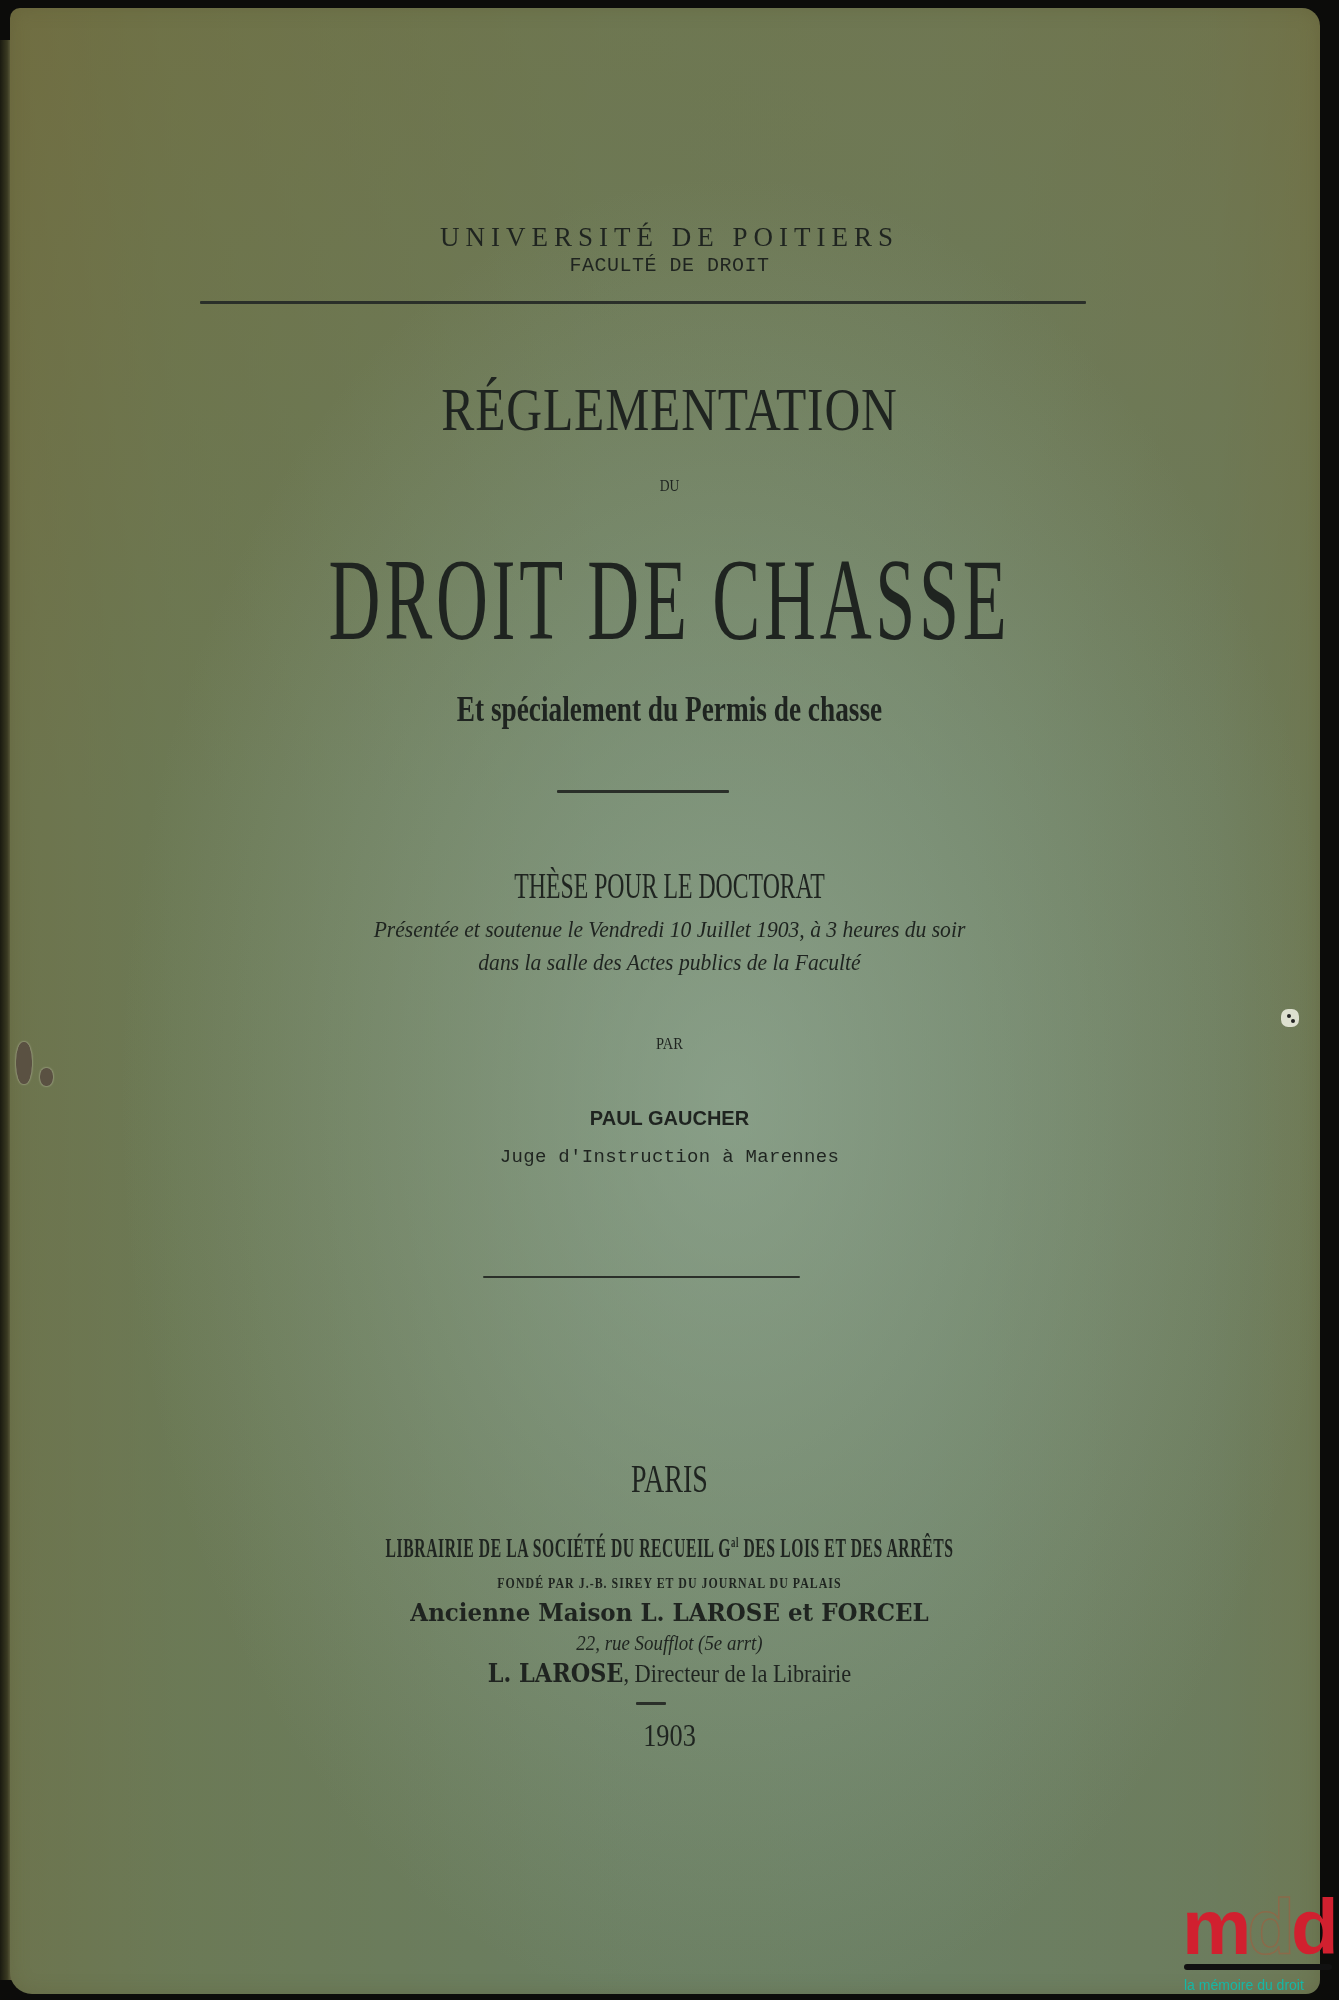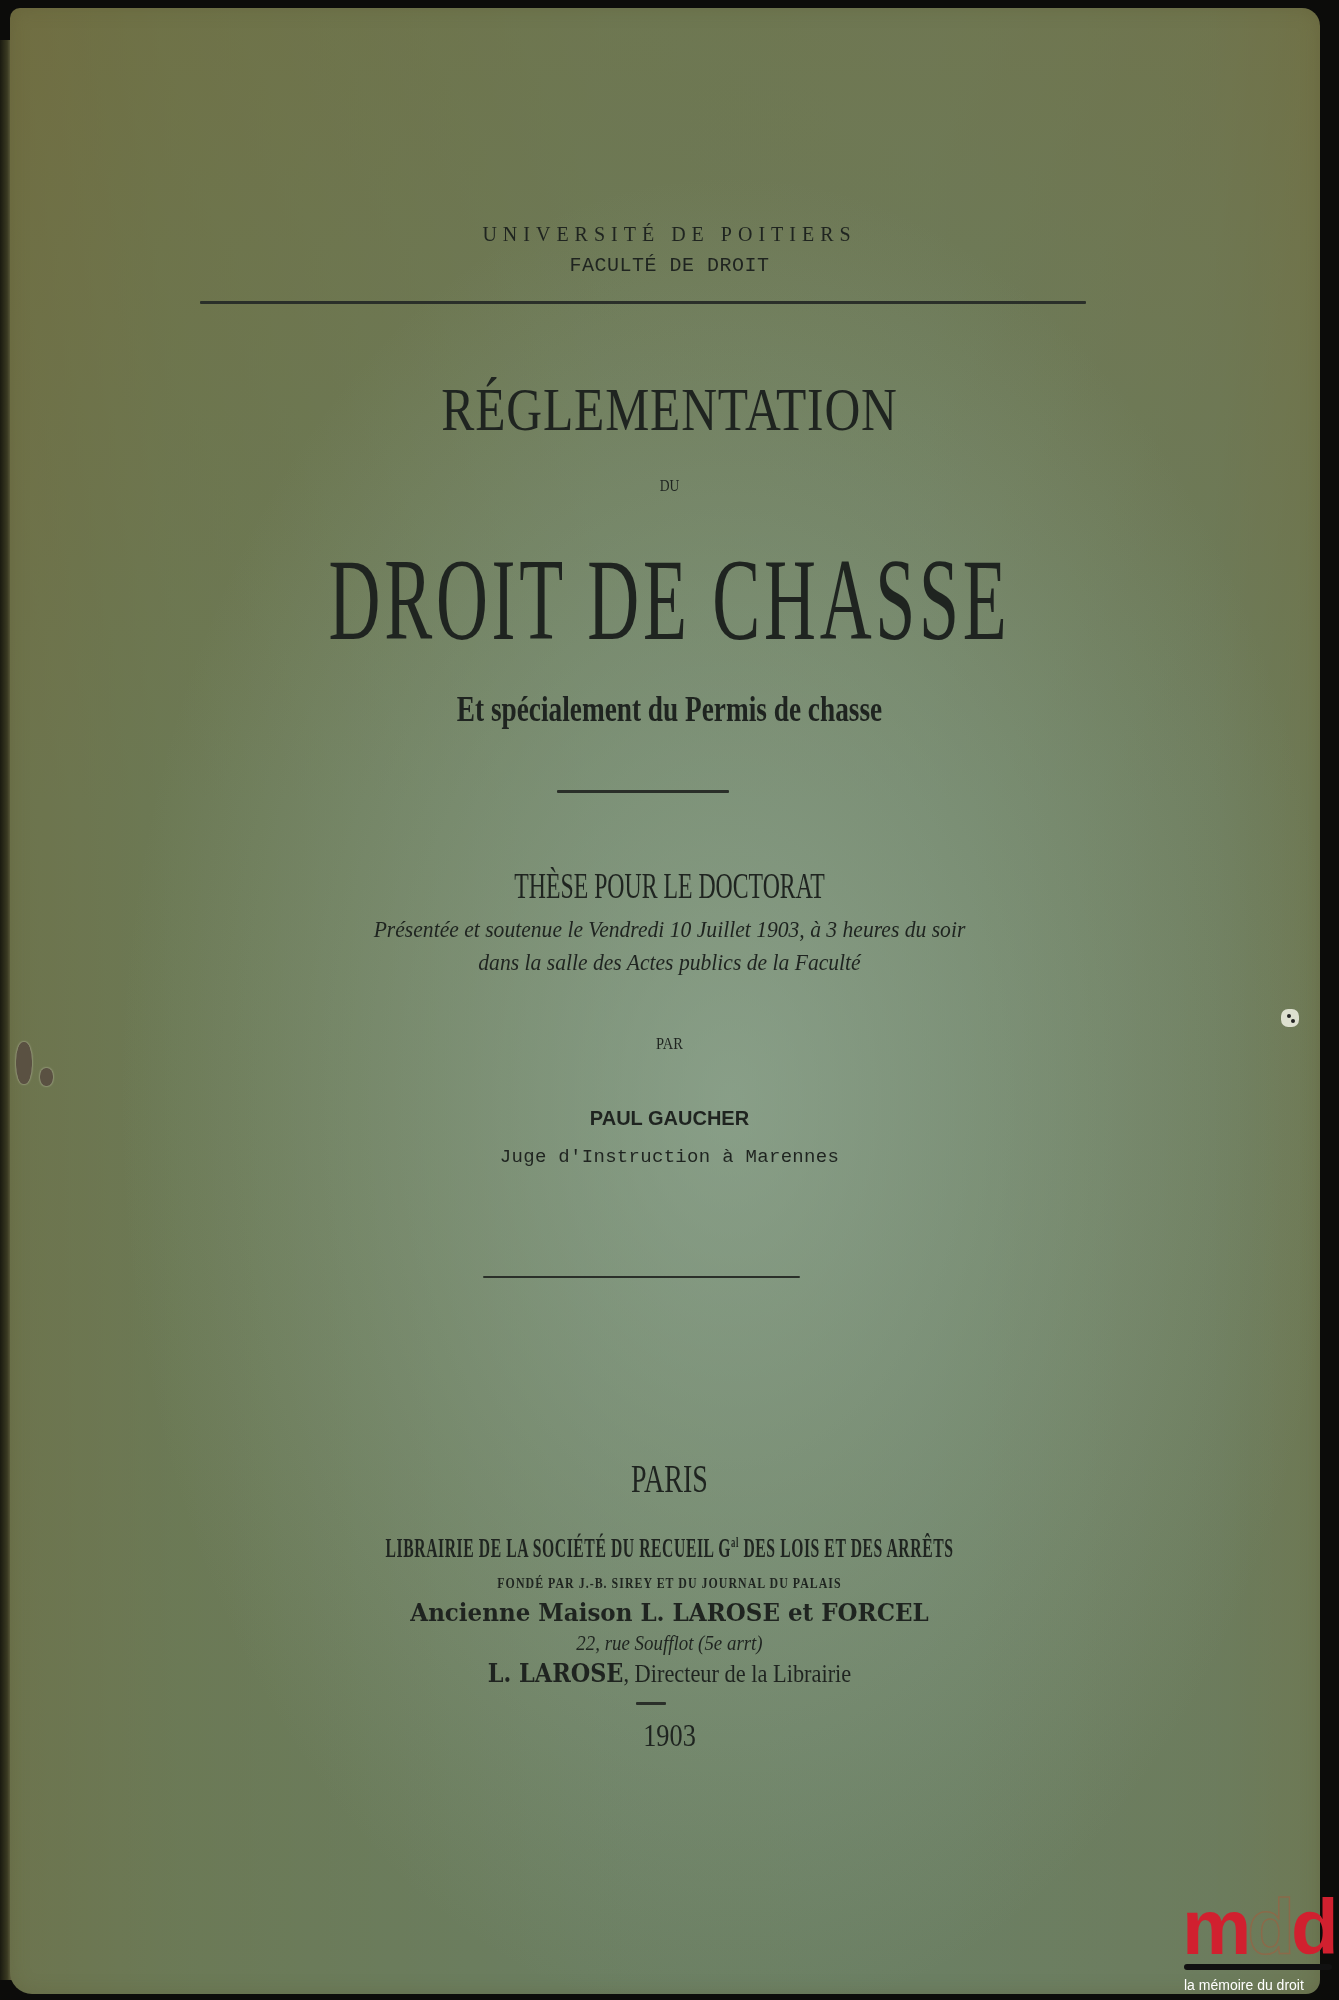--- a/index.html
+++ b/index.html
@@ -11,21 +11,21 @@
       radial-gradient(ellipse at 55% 55%, rgba(160,185,168,0.55) 0%, rgba(160,185,168,0) 60%),
       linear-gradient(90deg, #a8a57e 0%, #a6ac8a 12%, #a5b39c 45%, #a6b49f 70%, #a7b096 92%, #a9ab88 100%),
       linear-gradient(180deg, #aaa984 0%, #a6b39b 40%, #a5b49f 100%);
     background-blend-mode: normal, multiply, normal;
     box-shadow: inset 0 0 18px rgba(90,85,50,0.35);
   }
   .spine { position:absolute; left:0; top:40px; width:12px; height:1940px; background:linear-gradient(90deg,#1a1a10,#3a3a22 60%,#6b6a48); }
   .t { position:absolute; left:0; width:1339px; text-align:center; color:#1f2420; white-space:nowrap; margin:0; line-height:1; }
   .rule { position:absolute; height:3px; background:#2a2f29; border-radius:1px; }
 
-  .univ { top:224px; font-size:20px; letter-spacing:6px; font-family:"Liberation Serif", serif; transform:scaleX(1.0); }
+  .univ { top:224px; font-size:27px; letter-spacing:6px; font-family:"Liberation Serif", serif; transform:scaleX(1.0); }
   .fac { top:256px; font-size:20px; font-family:Liberation Mono, monospace; letter-spacing:0.5px; }
   .reg { top:378px; font-size:62px; letter-spacing:1px; transform:scaleX(0.80); transform-origin:center; }
   .du { top:477px; font-size:17px; transform:scaleX(0.8); }
   .droit { top:542px; font-size:116px; transform:scaleX(0.62); transform-origin:center; letter-spacing:6px; }
   .et { top:692px; font-size:35px; font-weight:bold; transform:scaleX(0.78); transform-origin:center; }
   .these { top:868px; font-size:36px; transform:scaleX(0.66); transform-origin:center; }
   .pres { top:917px; font-size:24px; font-style:italic; transform:scaleX(0.9); }
   .dans { top:950px; font-size:24px; font-style:italic; transform:scaleX(0.9); }
   .par { top:1035px; font-size:17px; transform:scaleX(0.85); }
   .name { top:1108px; font-size:20px; font-weight:bold; font-family:"Liberation Sans", sans-serif; }
@@ -41,21 +41,21 @@
   .year { top:1720px; font-size:31px; transform:scaleX(0.85); }
 
   .stain { position:absolute; background:#5a5142; border-radius:45%; box-shadow:0 0 2px #cfd3b8; }
   .damage { position:absolute; left:1281px; top:1009px; width:18px; height:18px; background:#dde0cf; border-radius:40%; }
   .damage i { position:absolute; width:4px; height:4px; background:#222; border-radius:50%; }
 
   .logo { position:absolute; left:1178px; top:1888px; width:158px; height:112px; }
   .logo .mdd { position:absolute; left:4px; top:0; font-family:"Liberation Sans", sans-serif; font-size:78px; font-weight:bold; color:#d1202f; letter-spacing:-4px; line-height:1; }
   .logo .mdd .o { color:transparent; -webkit-text-stroke:1.5px #8b6a4a; }
   .logo .bar { position:absolute; left:6px; top:76px; width:148px; height:6px; border-radius:3px; background:#111; }
-  .logo .tag { position:absolute; left:6px; top:89px; font-family:"Liberation Sans", sans-serif; font-size:14px; color:#ffffff; white-space:nowrap; }
+  .logo .tag { position:absolute; left:6px; top:89px; font-family:"Liberation Sans", sans-serif; font-size:14px; color:#14b8a6; white-space:nowrap; }
 </style>
 </head>
 <body>
 
 <div class="spine"></div>
 
 <div class="page"></div>
 
 <div class="stain" style="left:16px;top:1042px;width:16px;height:42px;"></div>
 <div class="stain" style="left:40px;top:1068px;width:13px;height:18px;"></div>

